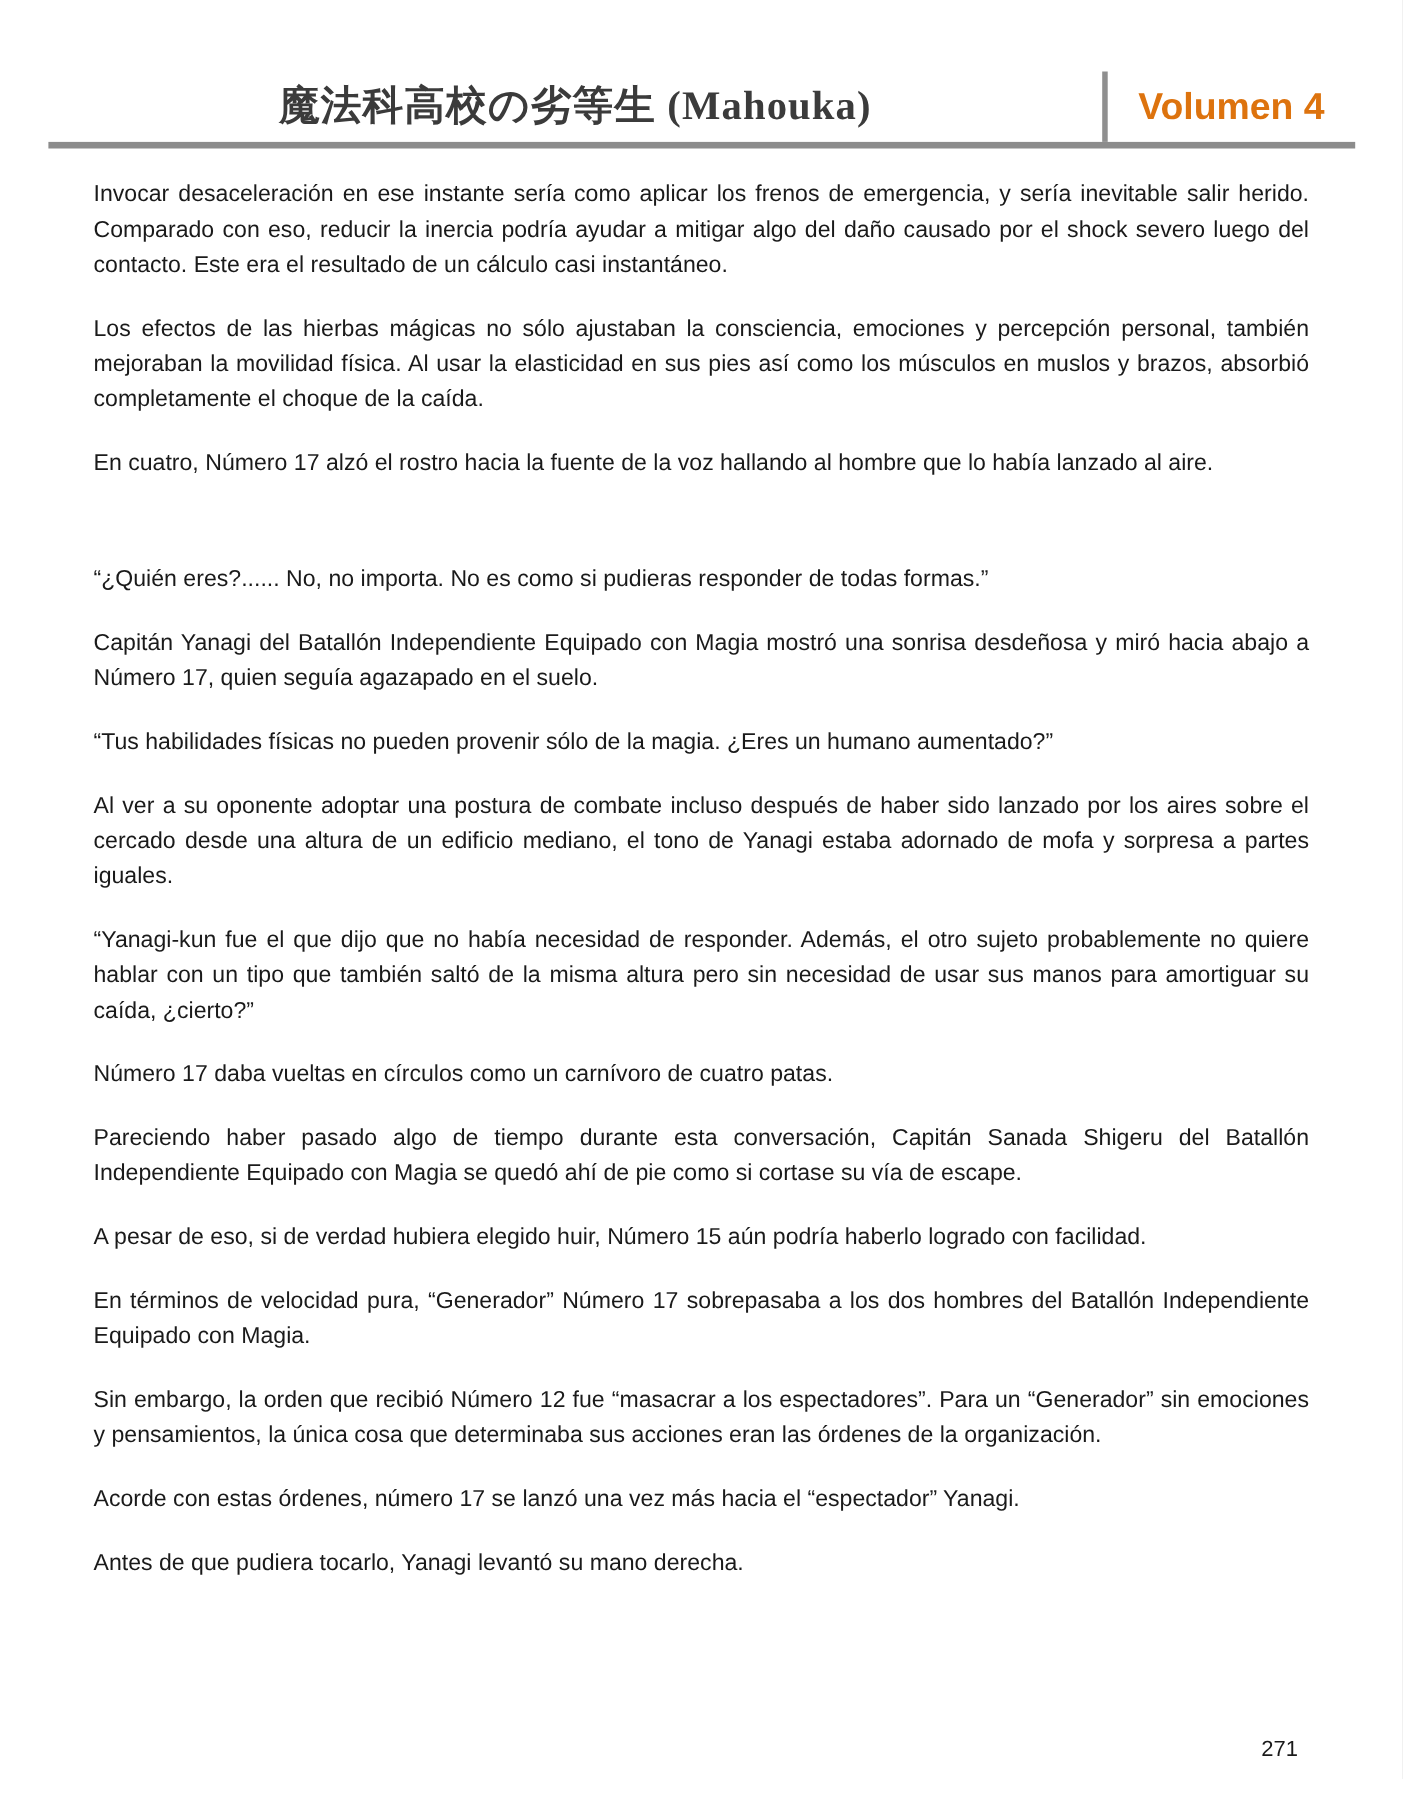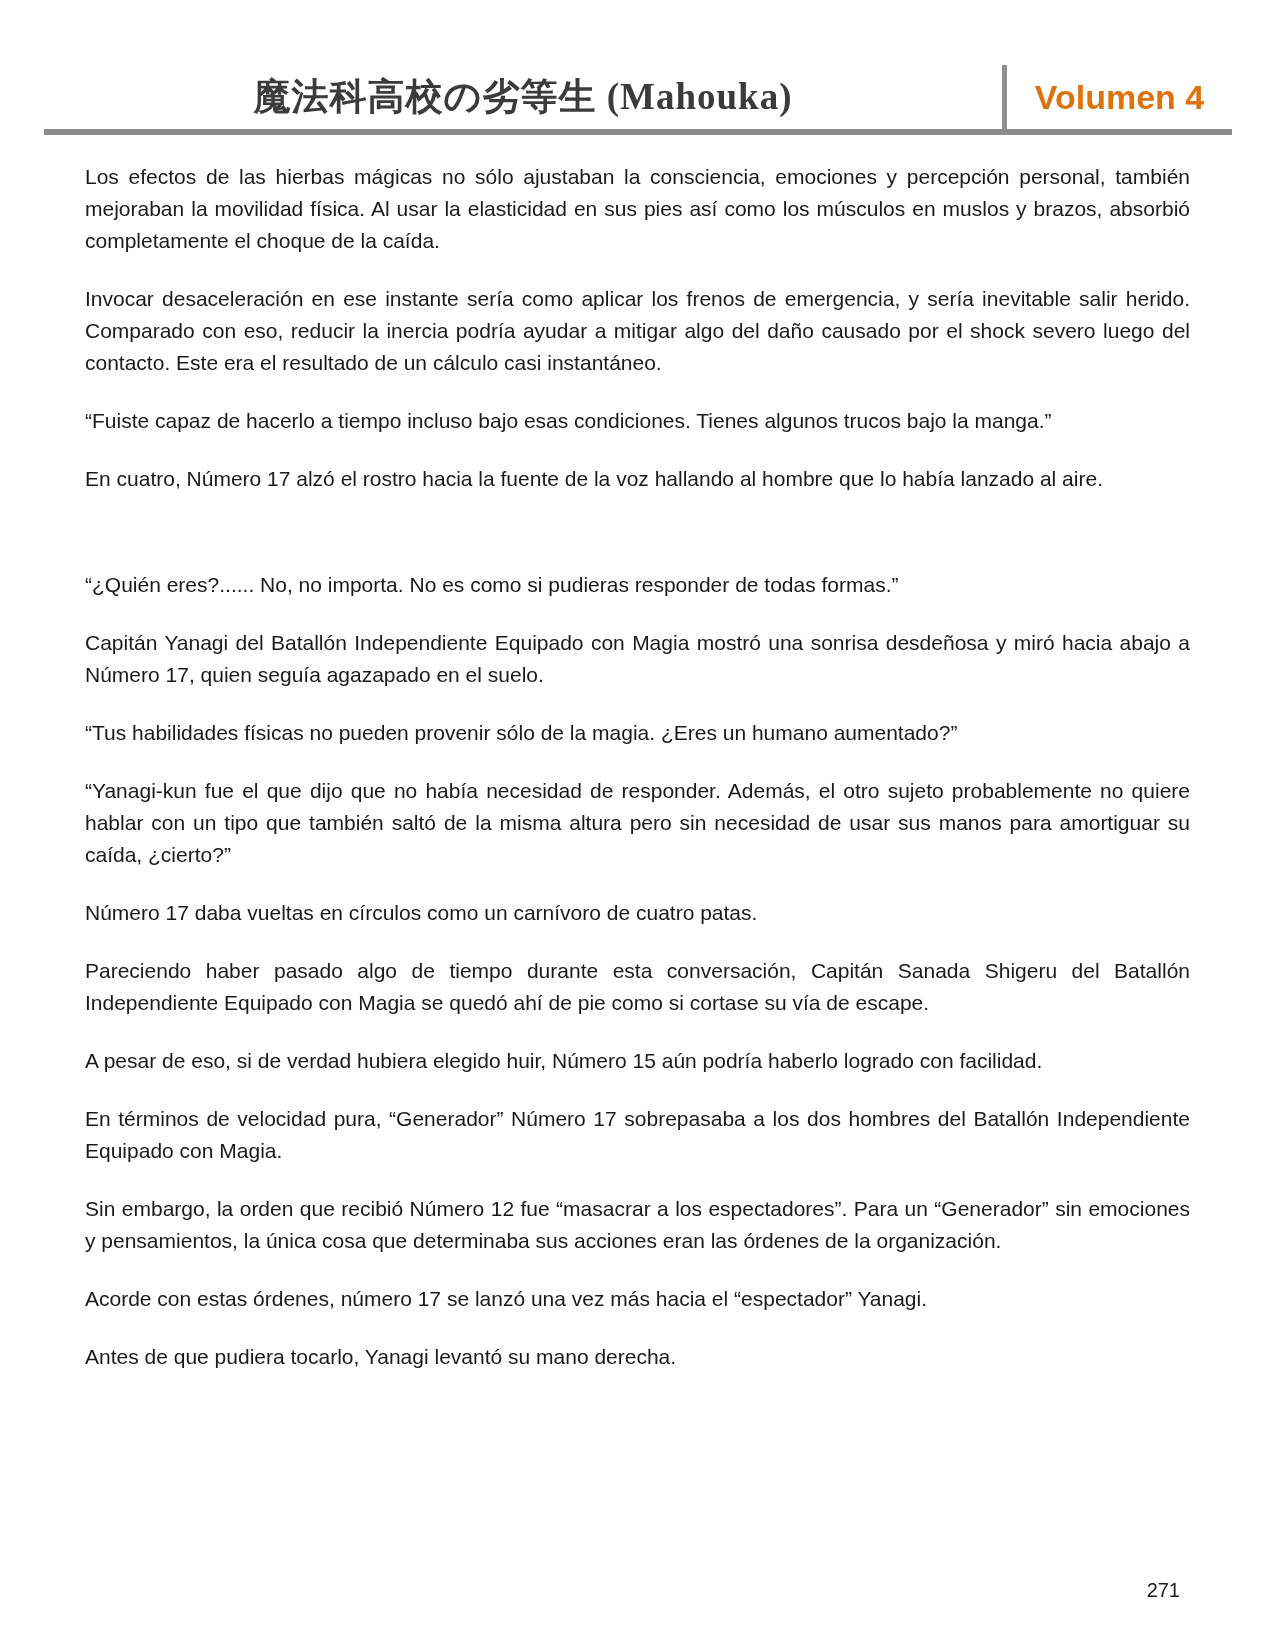--- a/index.html
+++ b/index.html
@@ -90,27 +90,27 @@
   <div class="header">
     <div class="header-row">
       <div class="header-title">魔法科高校の劣等生 (Mahouka)</div>
       <div class="header-divider"></div>
       <div class="header-volume">Volumen 4</div>
     </div>
     <div class="header-rule"></div>
   </div>
 
   <div class="body-text" id="paragraph-list">
+      <p>Invocar desaceleración en ese instante sería como aplicar los frenos de emergencia, y sería inevitable salir herido. Comparado con eso, reducir la inercia podría ayudar a mitigar algo del daño causado por el shock severo luego del contacto. Este era el resultado de un cálculo casi instantáneo.</p>
       <p>Los efectos de las hierbas mágicas no sólo ajustaban la consciencia, emociones y percepción personal, también mejoraban la movilidad física. Al usar la elasticidad en sus pies así como los músculos en muslos y brazos, absorbió completamente el choque de la caída.</p>
-      <p>Invocar desaceleración en ese instante sería como aplicar los frenos de emergencia, y sería inevitable salir herido. Comparado con eso, reducir la inercia podría ayudar a mitigar algo del daño causado por el shock severo luego del contacto. Este era el resultado de un cálculo casi instantáneo.</p>
-      <p>“Fuiste capaz de hacerlo a tiempo incluso bajo esas condiciones. Tienes algunos trucos bajo la manga.”</p>
       <p class="gap-after">En cuatro, Número 17 alzó el rostro hacia la fuente de la voz hallando al hombre que lo había lanzado al aire.</p>
       <p>“¿Quién eres?...... No, no importa. No es como si pudieras responder de todas formas.”</p>
       <p>Capitán Yanagi del Batallón Independiente Equipado con Magia mostró una sonrisa desdeñosa y miró hacia abajo a Número 17, quien seguía agazapado en el suelo.</p>
       <p>“Tus habilidades físicas no pueden provenir sólo de la magia. ¿Eres un humano aumentado?”</p>
+      <p>Al ver a su oponente adoptar una postura de combate incluso después de haber sido lanzado por los aires sobre el cercado desde una altura de un edificio mediano, el tono de Yanagi estaba adornado de mofa y sorpresa a partes iguales.</p>
       <p>“Yanagi-kun fue el que dijo que no había necesidad de responder. Además, el otro sujeto probablemente no quiere hablar con un tipo que también saltó de la misma altura pero sin necesidad de usar sus manos para amortiguar su caída, ¿cierto?”</p>
       <p>Número 17 daba vueltas en círculos como un carnívoro de cuatro patas.</p>
       <p>Pareciendo haber pasado algo de tiempo durante esta conversación, Capitán Sanada Shigeru del Batallón Independiente Equipado con Magia se quedó ahí de pie como si cortase su vía de escape.</p>
       <p>A pesar de eso, si de verdad hubiera elegido huir, Número 15 aún podría haberlo logrado con facilidad.</p>
       <p>En términos de velocidad pura, “Generador” Número 17 sobrepasaba a los dos hombres del Batallón Independiente Equipado con Magia.</p>
       <p>Sin embargo, la orden que recibió Número 12 fue “masacrar a los espectadores”. Para un “Generador” sin emociones y pensamientos, la única cosa que determinaba sus acciones eran las órdenes de la organización.</p>
       <p>Acorde con estas órdenes, número 17 se lanzó una vez más hacia el “espectador” Yanagi.</p>
       <p>Antes de que pudiera tocarlo, Yanagi levantó su mano derecha.</p>
     </div>
 

